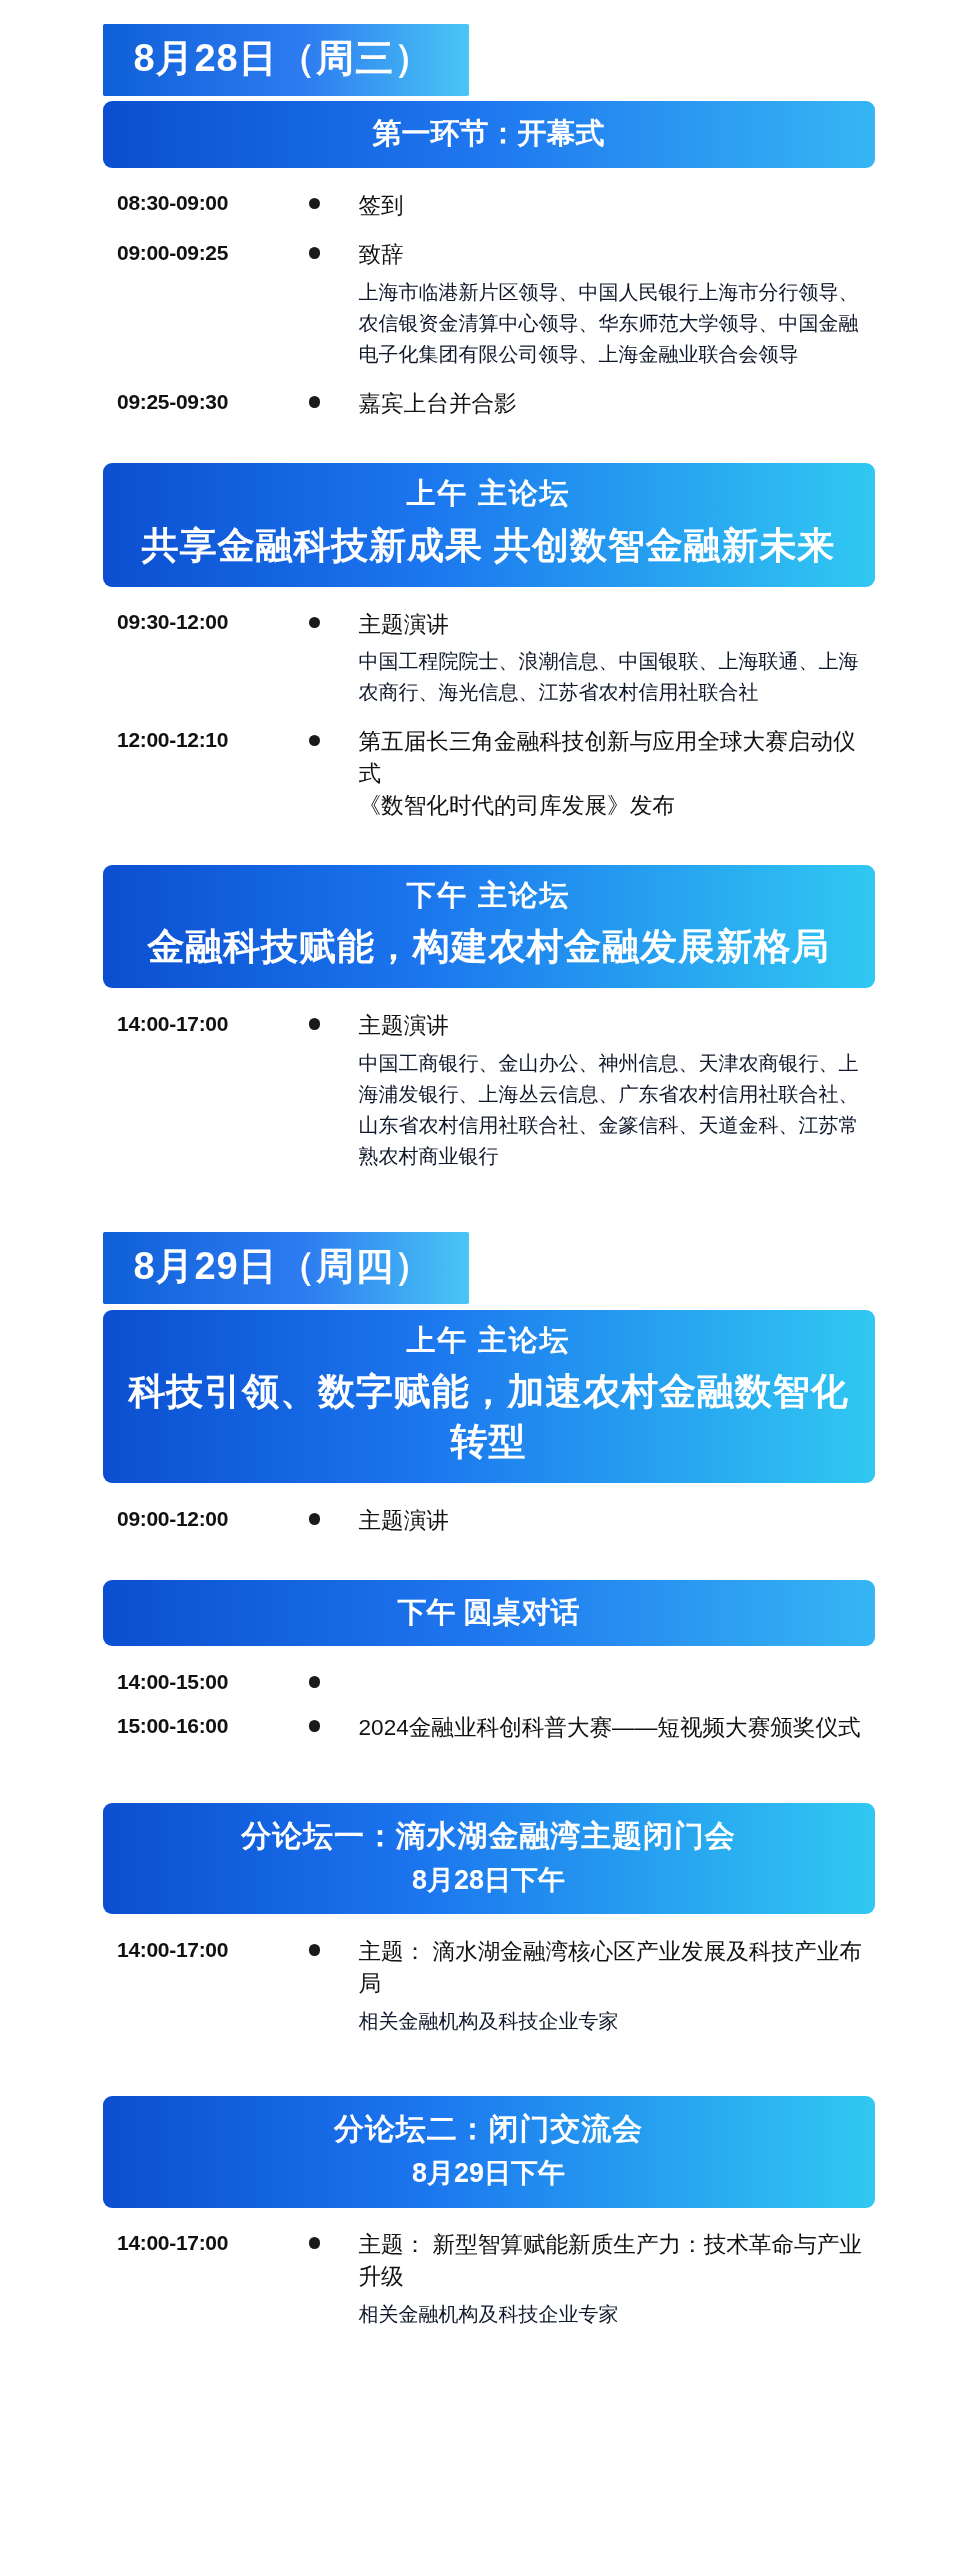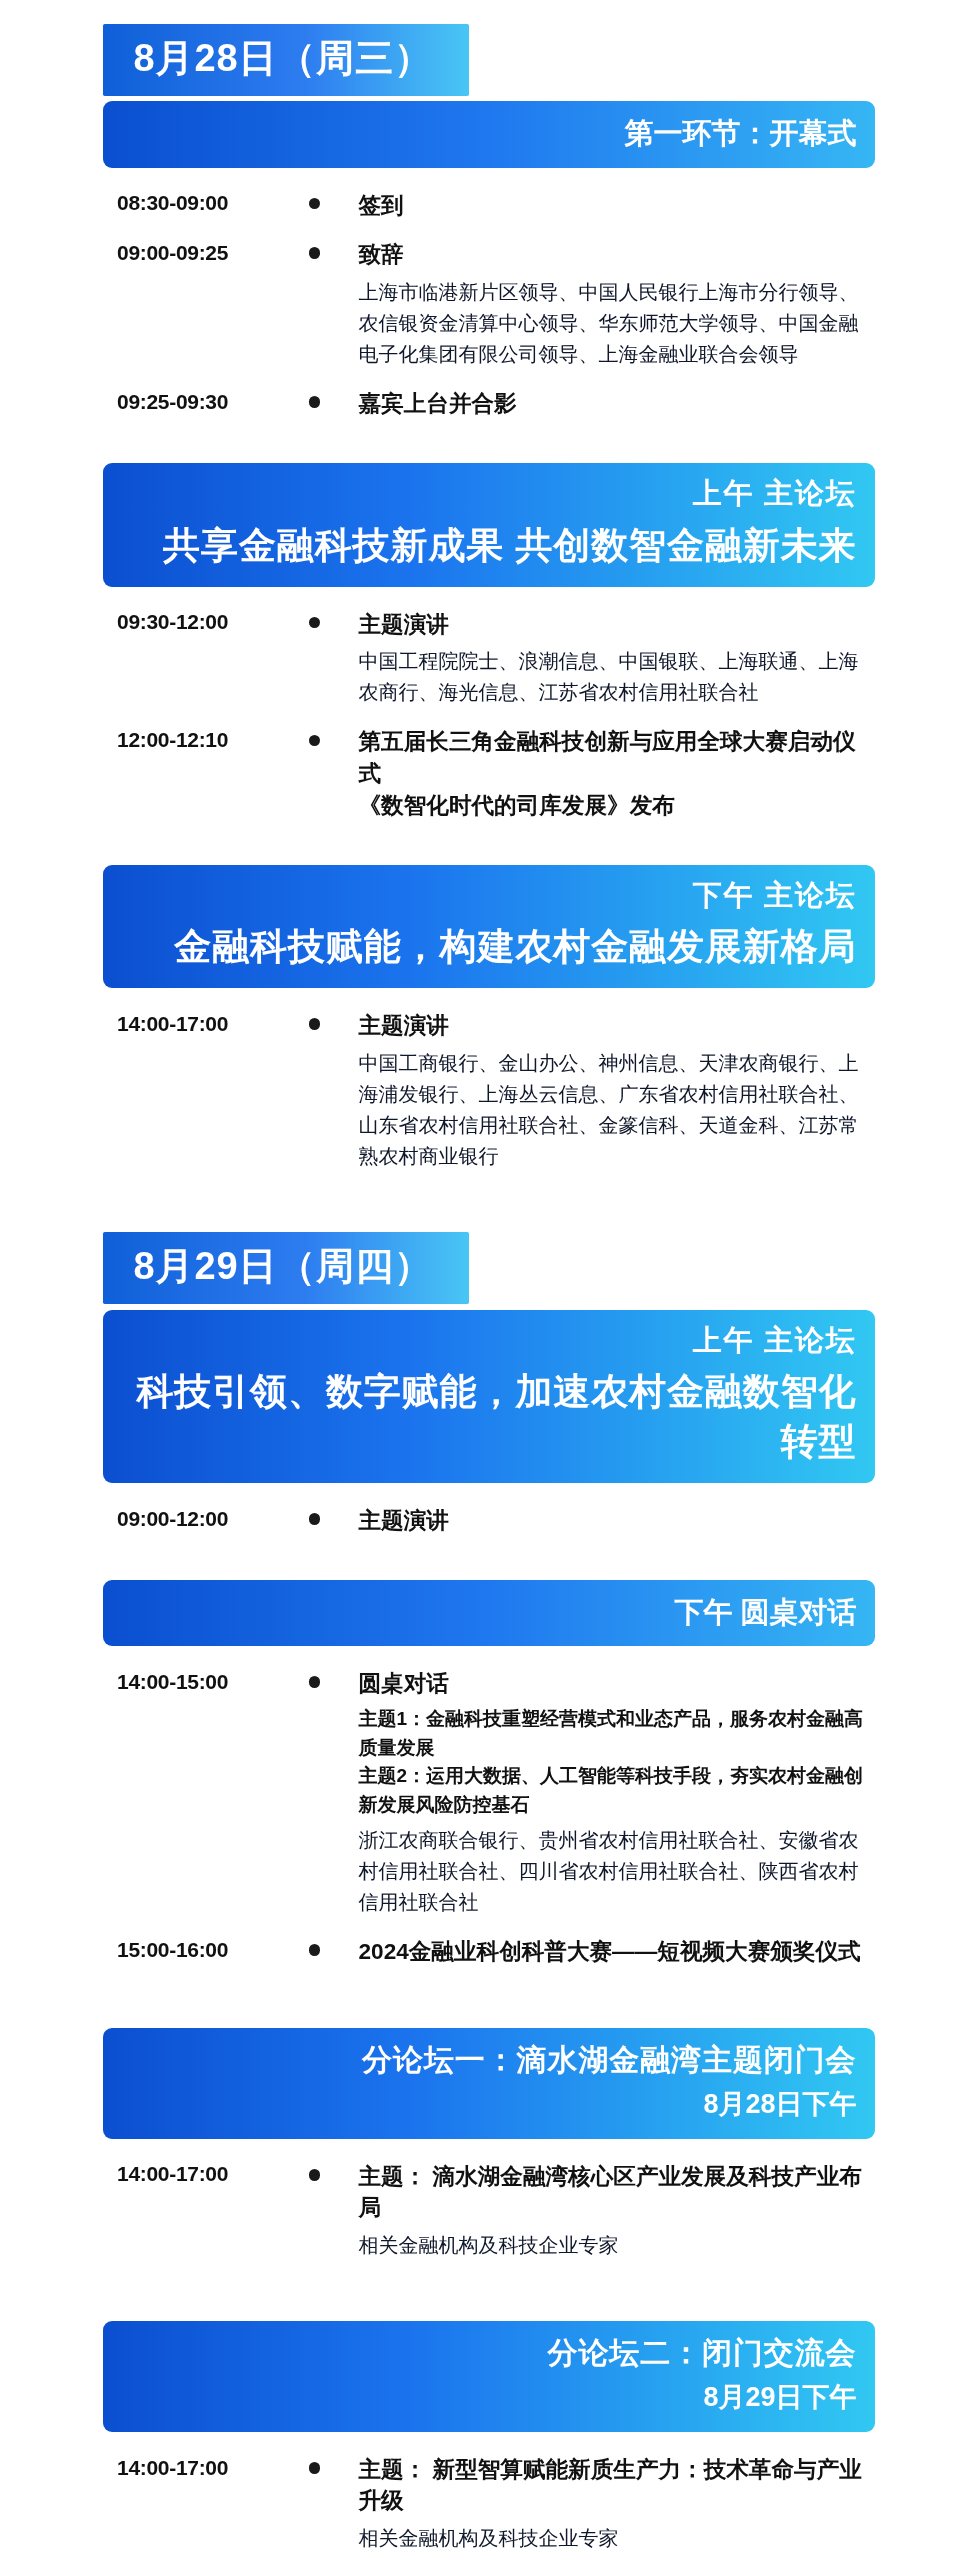--- a/index.html
+++ b/index.html
@@ -28,21 +28,21 @@
     padding: 14.5px 36px 16.3px 31px;
     border-radius: 1.8px;
     margin-bottom: 5.4px;
     line-height: 1.1;
   }
 
   
   .bar {
     width: 100%;
     color: #ffffff;
-    text-align: right;
+    text-align: center;
     border-radius: 9px;
     padding: 12.7px 18px 14.5px 18px;
     line-height: 1.35;
   }
   .bar-single {
     background: linear-gradient(90deg, #0a4fd0 0%, #1f78ef 50%, #36b6f4 100%);
     font-size: 29px;
     font-weight: bold;
   }
   .bar-double {
@@ -106,21 +106,21 @@
   }
   .dot {
     width: 11.8px;
     height: 11.8px;
     border-radius: 50%;
     background: #1a1a1a;
   }
   .content { flex: 1 1 auto; padding-right: 5.4px; }
   .c-title {
     font-size: 22.6px;
-    font-weight: bold;
+    font-weight: normal;
     color: #111111;
     line-height: 1.4;
   }
   .c-sub {
     font-size: 20px;
     color: #0f172a;
     line-height: 1.55;
     margin-top: 6.3px;
   }
   .c-bold-sub {
@@ -214,25 +214,20 @@
         <div class="content">
           <div class="c-title">主题演讲</div>
         </div>
       </div>
     </div><div class="gap-md"></div><div class="bar bar-single">下午 圆桌对话</div><div class="sched">
       <div class="row">
         <div class="time">14:00-15:00</div>
         <div class="dot-col">
           <span class="dot"></span>
         </div>
-        <div class="content">
-          <div class="c-title">圆桌对话</div>
-          <div class="c-bold-sub">主题1：金融科技重塑经营模式和业态产品，服务农村金融高质量发展<br>主题2：运用大数据、人工智能等科技手段，夯实农村金融创新发展风险防控基石</div>
-          <div class="c-sub">浙江农商联合银行、贵州省农村信用社联合社、安徽省农村信用社联合社、四川省农村信用社联合社、陕西省农村信用社联合社</div>
-        </div>
       </div>
       <div class="row">
         <div class="time">15:00-16:00</div>
         <div class="dot-col">
           <span class="dot"></span>
         </div>
         <div class="content">
           <div class="c-title">2024金融业科创科普大赛——短视频大赛颁奖仪式</div>
         </div>
       </div>

